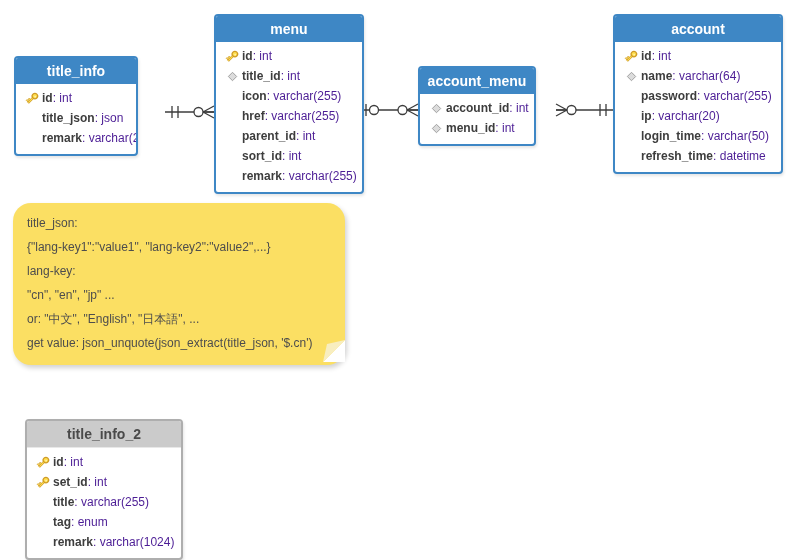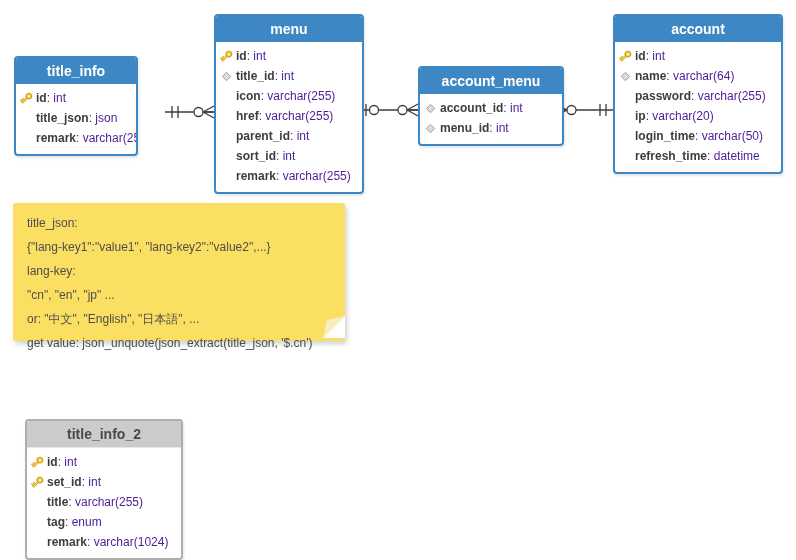--- a/index.html
+++ b/index.html
@@ -10,21 +10,21 @@
   .table{
     position:absolute;background:#fff;border:2px solid #3e87c5;border-radius:4px;
     box-shadow:1px 2px 3px rgba(0,0,0,0.10);overflow:hidden;box-sizing:border-box;
   }
   .table .hdr{
     height:26px;line-height:26px;text-align:center;background:#3e87c5;color:#ffffff;
     font-weight:bold;font-size:14px;
   }
   .table.gray{border-color:#aeaeae;margin-top:12px;}
   .table.gray .hdr{background:#cbcbcb;color:#4a4a4a;border-bottom:1px solid #e8e8e8;}
-  .rows{padding:4px 4px 6px 0;}
+  .rows{padding:4px 4px 6px 6px;}
   .row{height:20px;display:flex;align-items:center;font-size:12px;white-space:nowrap;}
   .icon-slot{width:20px;flex:0 0 20px;display:flex;align-items:center;justify-content:center;}
   .fname{font-weight:bold;color:#3d3d3d;}
   .ftype{color:#4c1d95;}
   .note{
     position:absolute;background:#fbdf63;border-radius:3px;
     box-shadow:2px 3px 5px rgba(0,0,0,0.18);
     padding:13px 14px;font-size:12px;color:#4d4d4d;box-sizing:border-box;
   }
   .note .nline{line-height:14px;margin-bottom:10px;}
@@ -137,21 +137,21 @@
             <span class="fname">sort_id</span>
             <span class="ftype">: int</span>
           </div>
           <div class="row">
             <span class="icon-slot"></span>
             <span class="fname">remark</span>
             <span class="ftype">: varchar(255)</span>
           </div>
         </div>
       </div>
-      <div class="table" style="left: 418px; top: 66px; width: 146px;">
+      <div class="table" style="left: 418px; top: 66px; width: 118px;">
         <div class="hdr">account_menu</div>
         <div class="rows">
           <div class="row">
             <span class="icon-slot">
               <svg width="13" height="13" viewBox="0 0 14 14">
                 <rect x="3.8" y="3.8" width="6.4" height="6.4" transform="rotate(45 7 7)" fill="#dcdcdc" stroke="#a0a0a0" stroke-width="1"></rect>
               </svg>
             </span>
             <span class="fname">account_id</span>
             <span class="ftype">: int</span>
@@ -261,21 +261,21 @@
           </div>
           <div class="row">
             <span class="icon-slot"></span>
             <span class="fname">remark</span>
             <span class="ftype">: varchar(1024)</span>
           </div>
         </div>
       </div>
     </div>
   <div id="note-holder">
-      <div class="note" style="left: 13px; top: 203px; width: 332px; height: 138px;">
+      <div class="note" style="left: 13px; top: 203px; width: 332px; height: 162px; border-radius: 18px;">
         <div class="nline">title_json:</div>
         <div class="nline">{"lang-key1":"value1", "lang-key2":"value2",...}</div>
         <div class="nline">lang-key:</div>
         <div class="nline">"cn", "en", "jp" ...</div>
         <div class="nline">or: "中文", "English", "日本語", ...</div>
         <div class="nline">get value: json_unquote(json_extract(title_json, '$.cn')</div>
         <span class="fold"><svg width="22" height="22" viewBox="0 0 22 22">
             <polygon points="22,0 22,22 0,22" fill="#ffffff"></polygon>
             <polygon points="22,0 0,22 4,4" fill="#f8eec0"></polygon>
           </svg></span>

